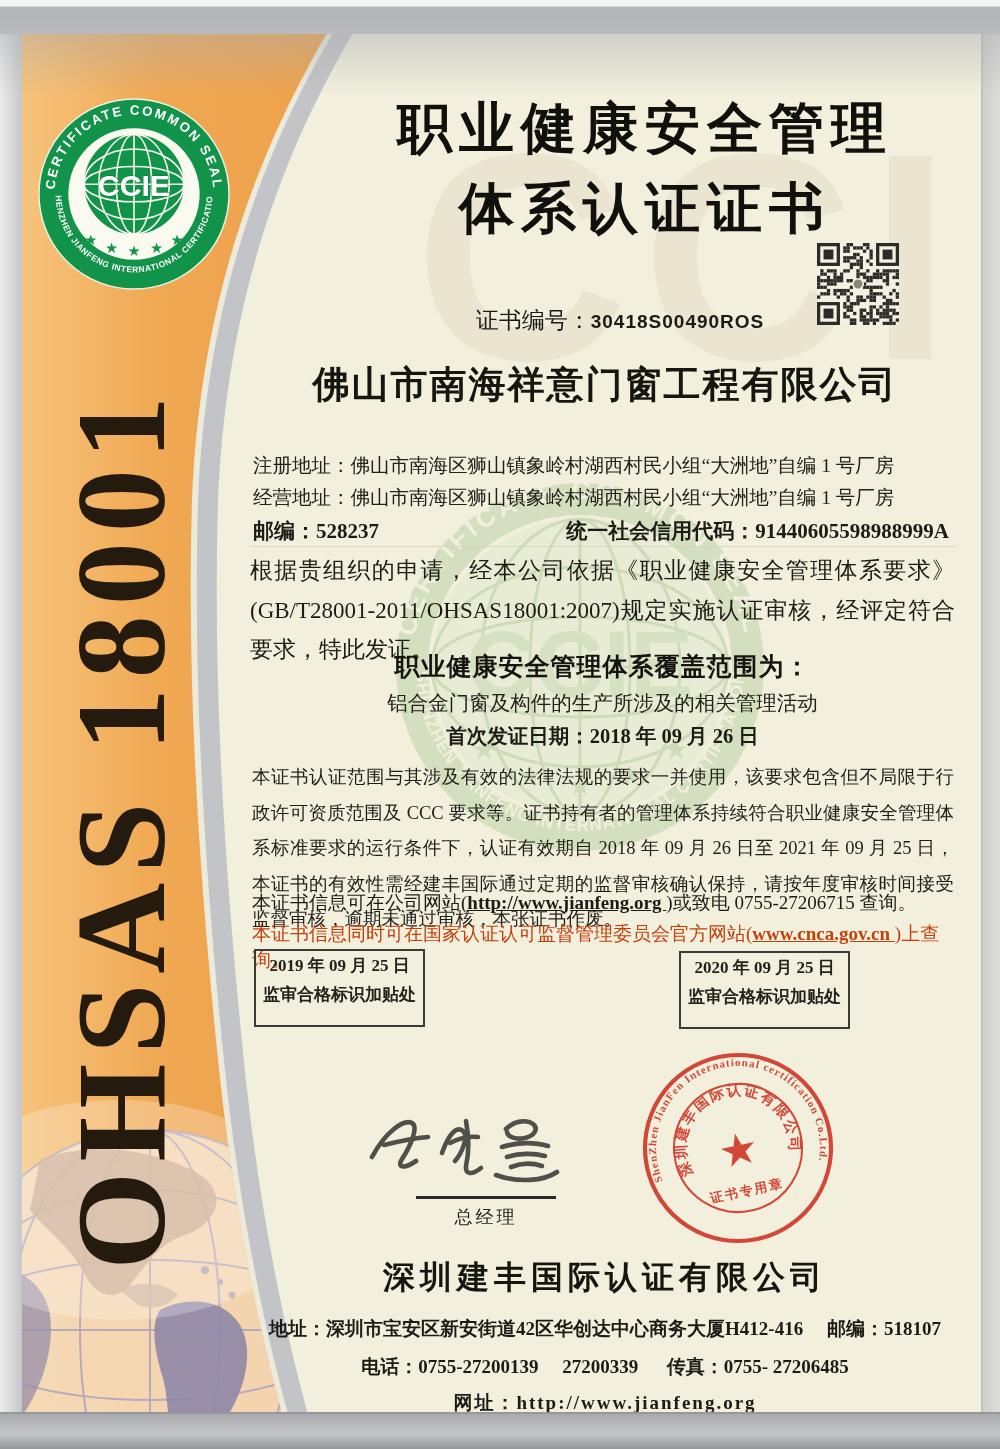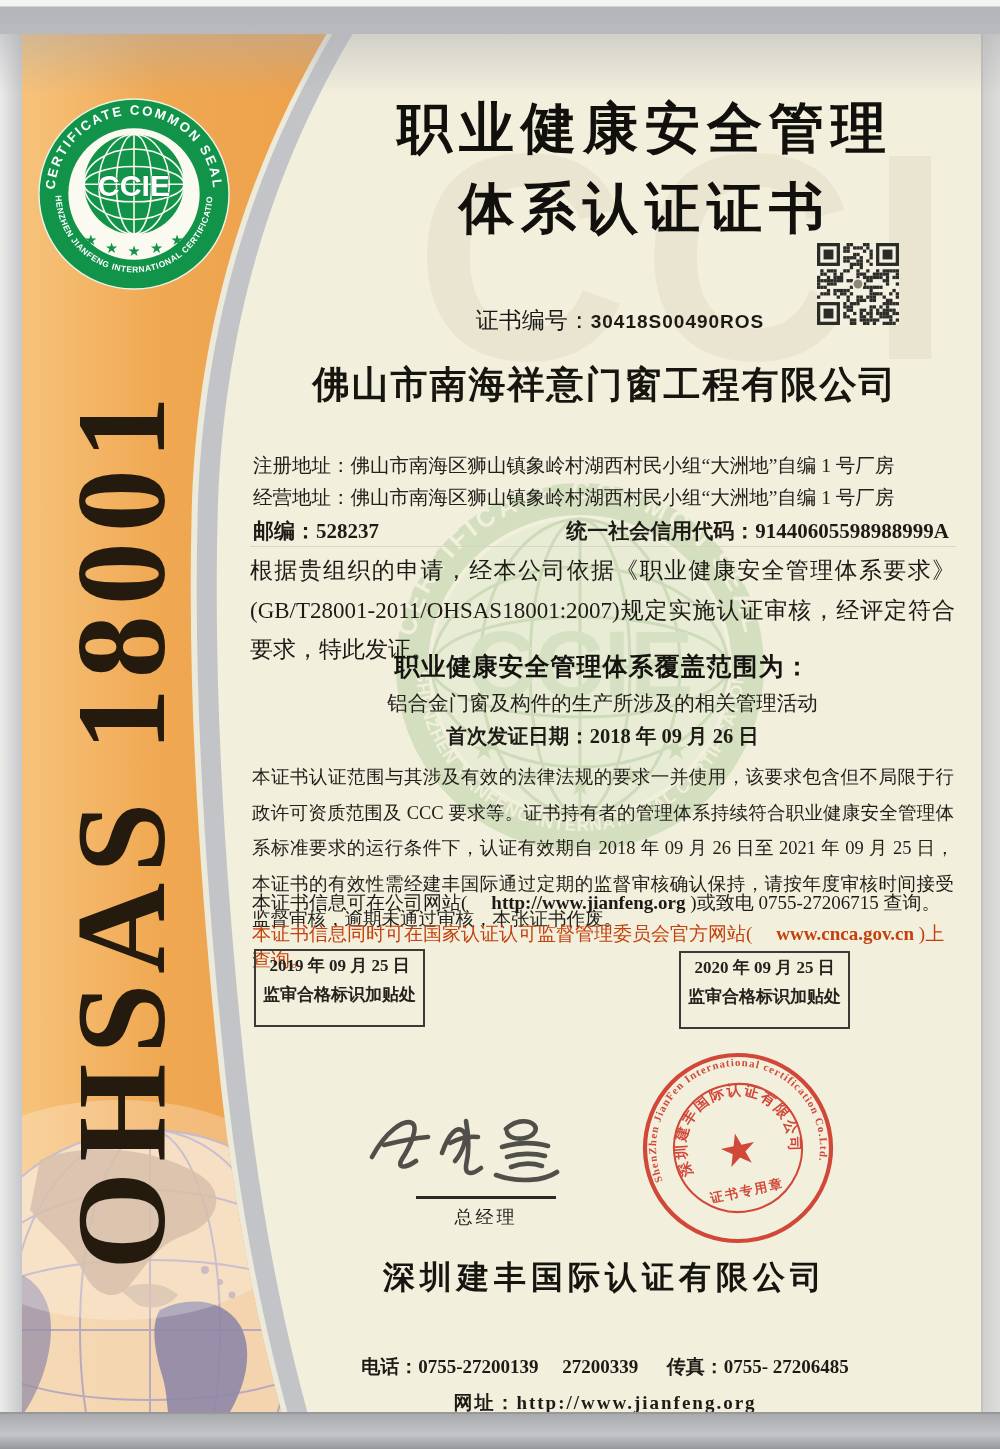--- a/index.html
+++ b/index.html
@@ -41,21 +41,21 @@
   .postrow{position:absolute;left:253px;top:517px;width:707px;font-size:21px;font-weight:bold;color:#1d1b16;}
   .credit{position:absolute;left:228px;}
   .rule1{position:absolute;left:250px;top:546px;width:706px;height:1px;background:#d5cfba;opacity:.8;}
   .grant{position:absolute;left:250px;top:551px;width:705px;font-size:23px;line-height:39.5px;text-align:justify;color:#1d1b16;}
   .scopehead{position:absolute;left:250px;top:650px;width:705px;font-size:25px;font-weight:bold;letter-spacing:1px;color:#161410;}
   .scope{position:absolute;left:250px;top:689px;width:705px;font-size:20.5px;color:#23211c;}
   .firstissue{position:absolute;left:250px;top:722px;width:705px;font-size:20.5px;font-weight:bold;color:#1d1b16;}
   .validity{position:absolute;left:252px;top:760px;width:702px;font-size:18.5px;line-height:35.5px;text-align:justify;color:#201e19;}
   .query1{position:absolute;left:252px;top:890px;width:705px;font-size:19px;color:#1d1b16;}
   .query2{position:absolute;left:252px;top:921px;width:705px;font-size:19px;color:#c2410c;}
-  .query1 .u,.query2 .u{font-weight:bold;margin-left:24px;}
+  .query1 .u,.query2 .u{font-weight:bold;text-decoration:underline;}
   .query1 .b{font-weight:normal;}
   .auditbox{position:absolute;width:167px;height:74px;border:2px solid #3c3a35;text-align:center;
             font-size:17px;font-weight:bold;color:#24221d;line-height:29px;background:transparent;margin-top:10px;}
   .box1{left:254px;top:939px;}
   .box2{left:679px;top:941px;}
   .signature{position:absolute;left:358px;top:1093px;z-index:4;}
   .sigline{position:absolute;left:416px;top:1196px;width:140px;height:2.5px;background:#2c2a26;}
   .signer{position:absolute;left:416px;top:1205px;width:140px;text-align:center;font-size:18px;letter-spacing:3px;color:#23211c;}
   .redseal{position:absolute;left:638px;top:1048px;z-index:4;transform:rotate(-12deg);opacity:.92;}
   .fname{position:absolute;left:250px;top:1256px;width:710px;font-size:32px;font-weight:bold;letter-spacing:5px;color:#17150f;}
@@ -488,20 +488,21 @@
         <textPath href="#sealOuter" startOffset="50%" text-anchor="middle">ShenZhen JianFen International certification Co.Ltd.</textPath>
       </text>
       <text font-size="14.5" font-weight="bold" letter-spacing="2" fill="#cf3a2c">
         <textPath href="#sealInner" startOffset="50%" text-anchor="middle">深圳建丰国际认证有限公司</textPath>
       </text>
       <text x="0" y="17" text-anchor="middle" font-size="44" fill="#cf3a2c">★</text>
       <text x="0" y="48" text-anchor="middle" font-size="13" letter-spacing="2" font-weight="bold" fill="#cf3a2c">证书专用章</text>
     </svg>
 
     <div class="fname t-center">深圳建丰国际认证有限公司</div>
+    <div class="finfo faddr t-center">地址：深圳市宝安区新安街道42区华创达中心商务大厦H412-416　 邮编：518107</div>
     <div class="finfo fphone t-center">电话：0755-27200139　 27200339 　 传真：0755- 27206485</div>
     <div class="finfo fweb t-center">网址：http://www.jianfeng.org</div>
   </div>
 
   <div class="scan-top"></div>
   <div class="scan-top-fade"></div>
   <div class="scan-left"></div>
   <div class="scan-right"></div>
   <div class="scan-bottom"></div>
 </div>

